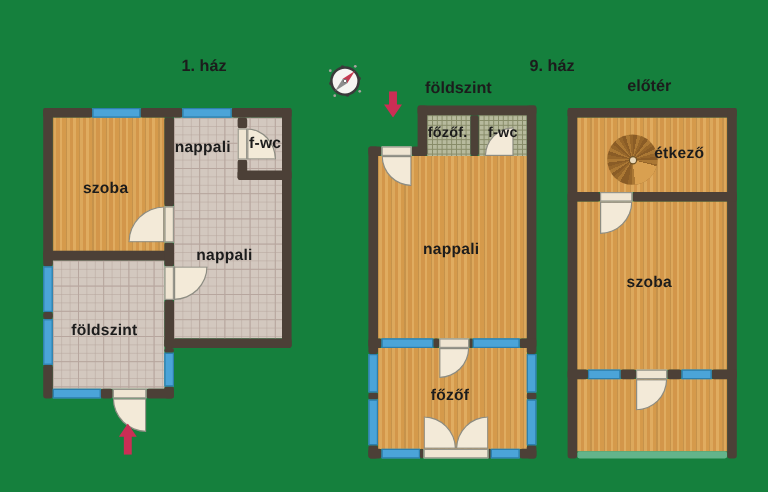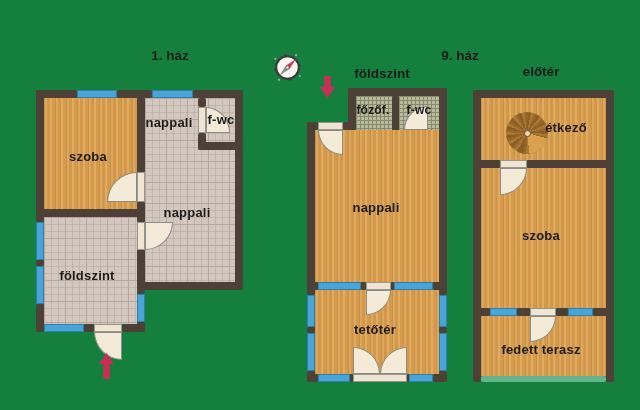--- a/index.html
+++ b/index.html
@@ -165,21 +165,21 @@
   <div class="fan" style="left:404px;top:106px;width:24px;height:24px;border-radius:100% 0 0 0"></div>
   <div class="leaf" style="left:366px;top:282px;width:25px;height:8px"></div>
   <div class="fan" style="left:366px;top:290px;width:25px;height:25px;border-radius:0 0 100% 0"></div>
   <div class="leaf" style="left:353px;top:374px;width:54px;height:8px"></div>
   <div class="fan" style="left:353px;top:347px;width:27px;height:27px;border-radius:0 100% 0 0"></div>
   <div class="fan" style="left:380px;top:347px;width:27px;height:27px;border-radius:100% 0 0 0"></div>
 
   <div class="lbl" style="left:373px;top:110px;font-size:12px">főzőf.</div>
   <div class="lbl" style="left:419px;top:110px;font-size:12px">f-wc</div>
   <div class="lbl" style="left:376px;top:207px">nappali</div>
-  <div class="lbl" style="left:375px;top:329px">tetőtér</div>
+  <div class="lbl" style="left:375px;top:329px">főzőf</div>
 
   <div class="ttl" style="left:541px;top:71px">előtér</div>
 
   <div class="wood" style="left:481px;top:98px;width:125px;height:62px"></div>
   <div class="wood" style="left:481px;top:168px;width:125px;height:140px"></div>
   <div class="wood" style="left:481px;top:316px;width:125px;height:60px"></div>
   <div class="sill" style="left:481px;top:376px;width:125px;height:6px"></div>
 
   <div class="w" style="left:473px;top:90px;width:141px;height:8px"></div>
   <div class="w" style="left:473px;top:90px;width:8px;height:292px"></div>
@@ -199,15 +199,14 @@
   <div class="leaf" style="left:530px;top:308px;width:26px;height:8px"></div>
   <div class="fan" style="left:530px;top:316px;width:26px;height:26px;border-radius:0 0 100% 0"></div>
 
   <div class="stair" style="left:506px;top:112px;width:42px;height:42px">
     <div class="cut"></div>
     <div class="hub"></div>
   </div>
 
   <div class="lbl" style="left:566px;top:127px">étkező</div>
   <div class="lbl" style="left:541px;top:235px">szoba</div>
-  <div class="lbl" style="left:541px;top:349px">fedett terasz</div>
 
 </div>
 
 </body></html>

